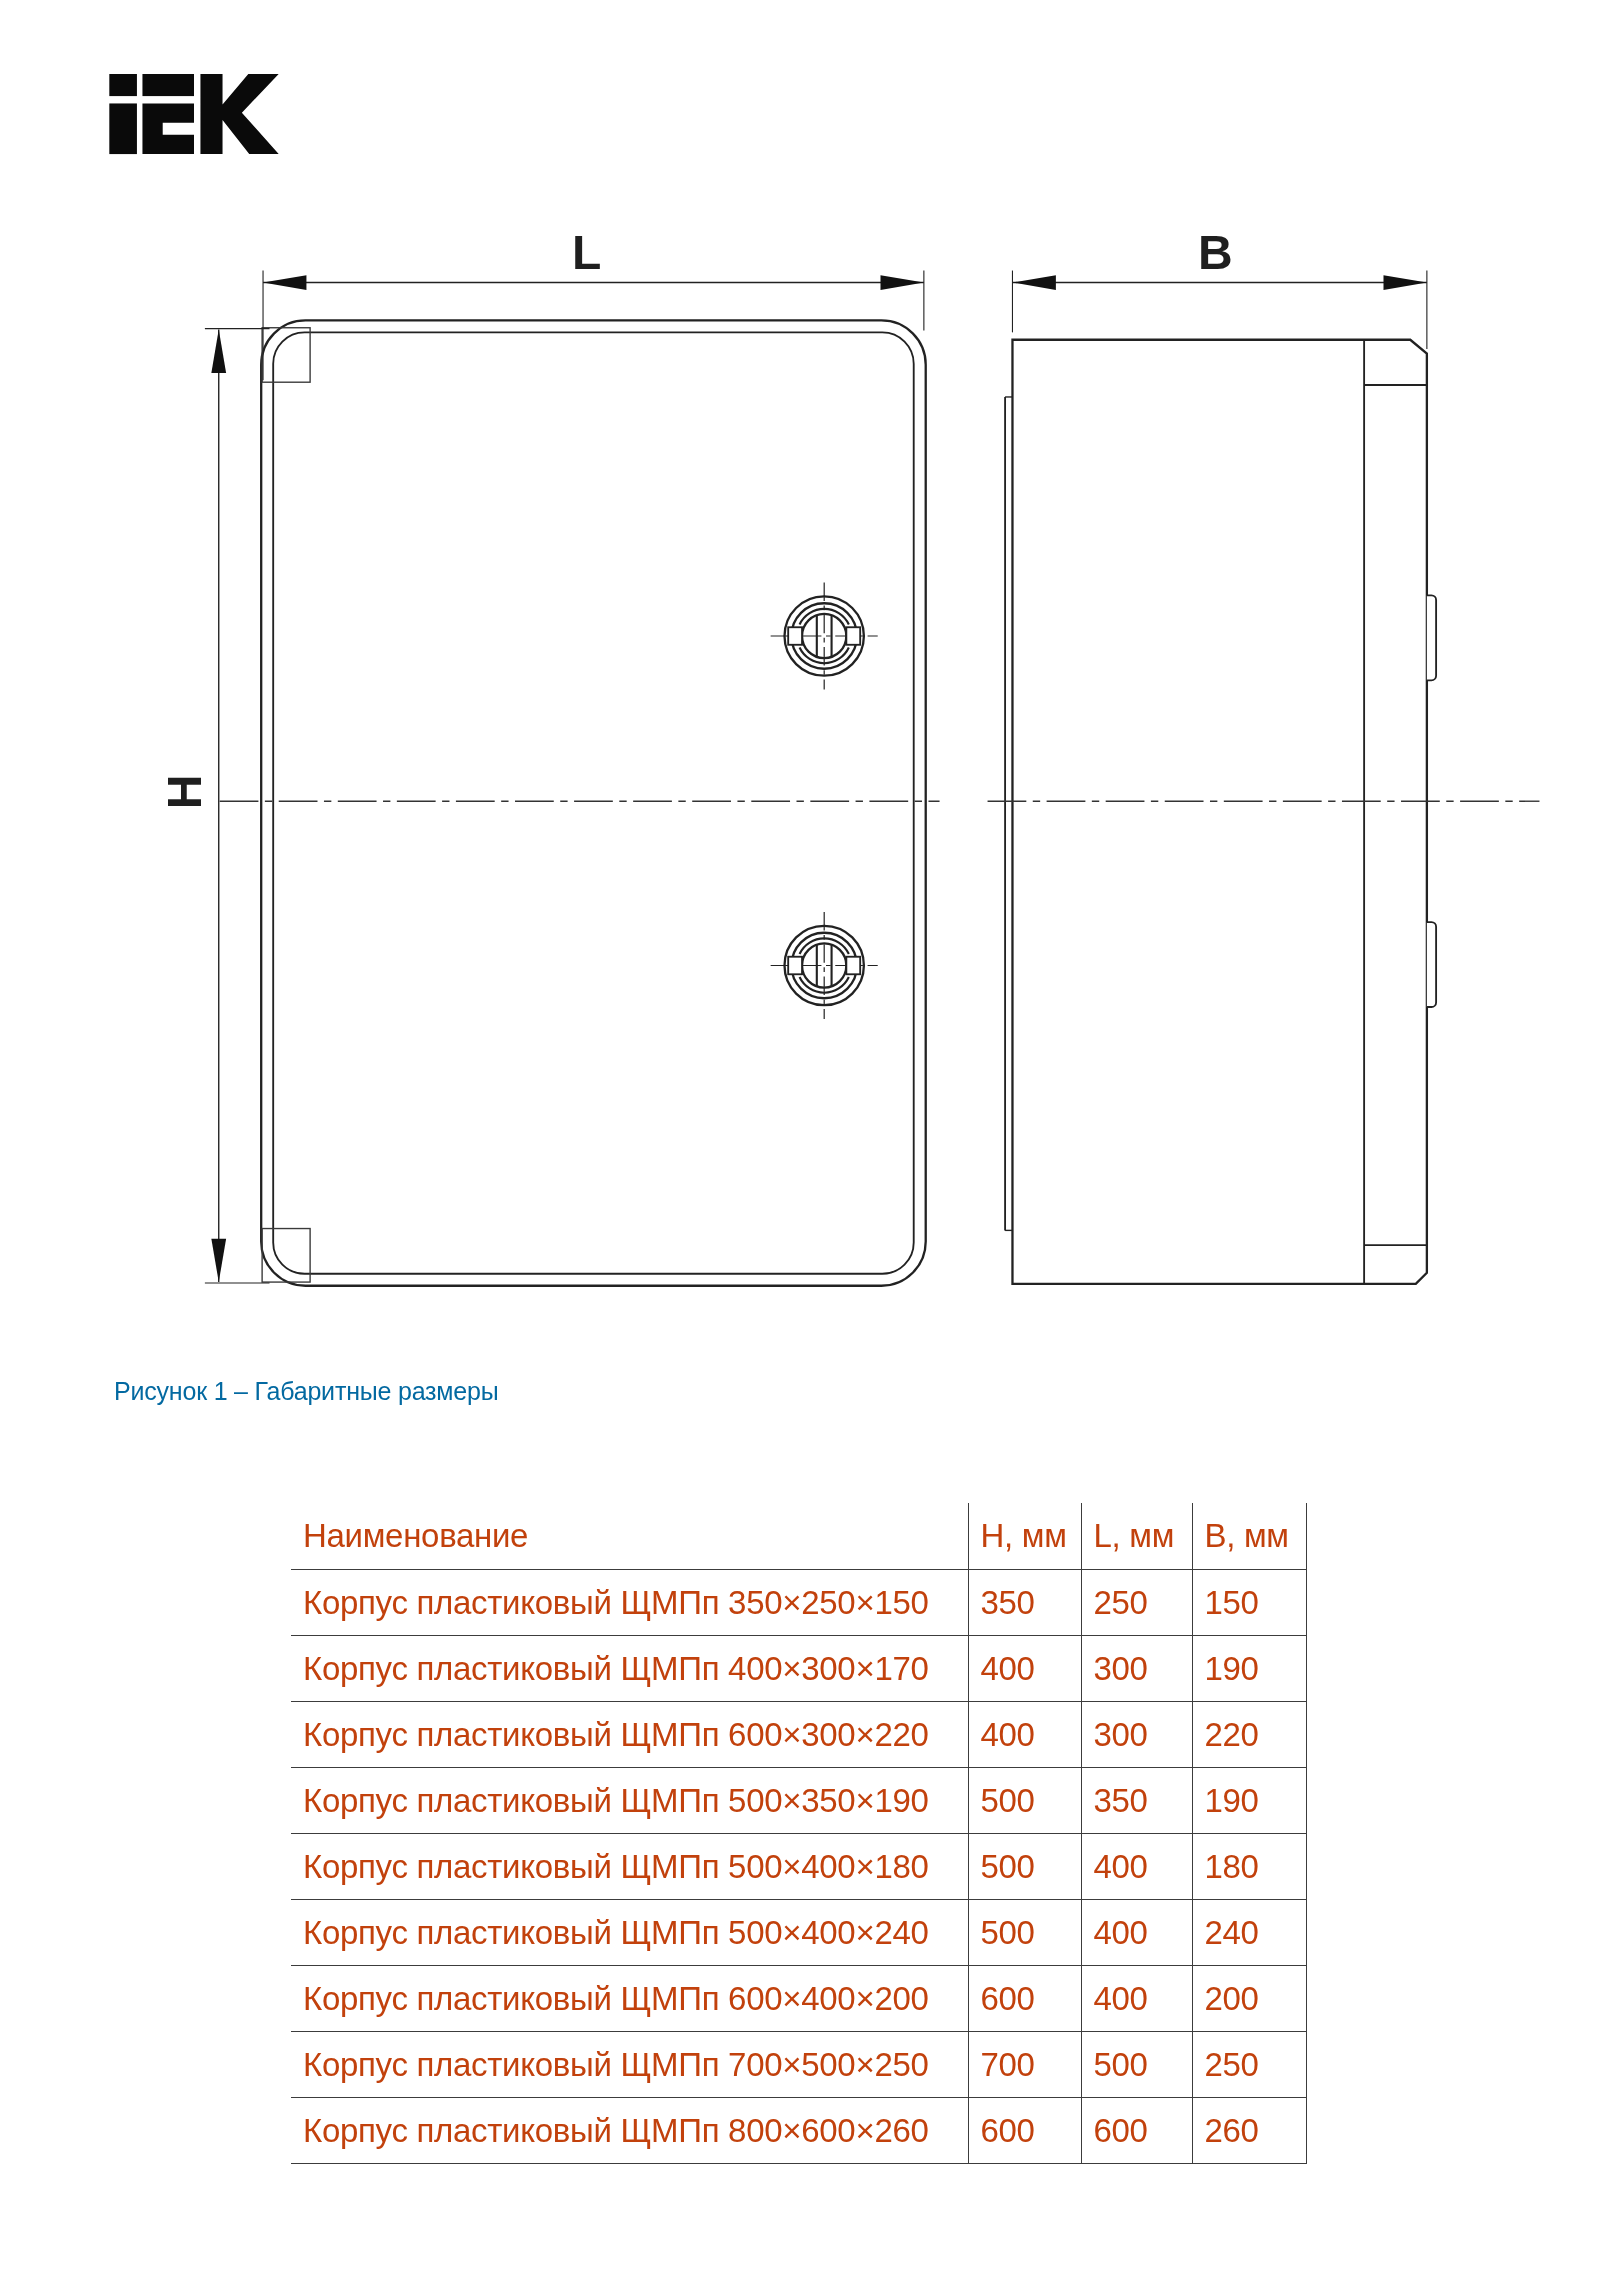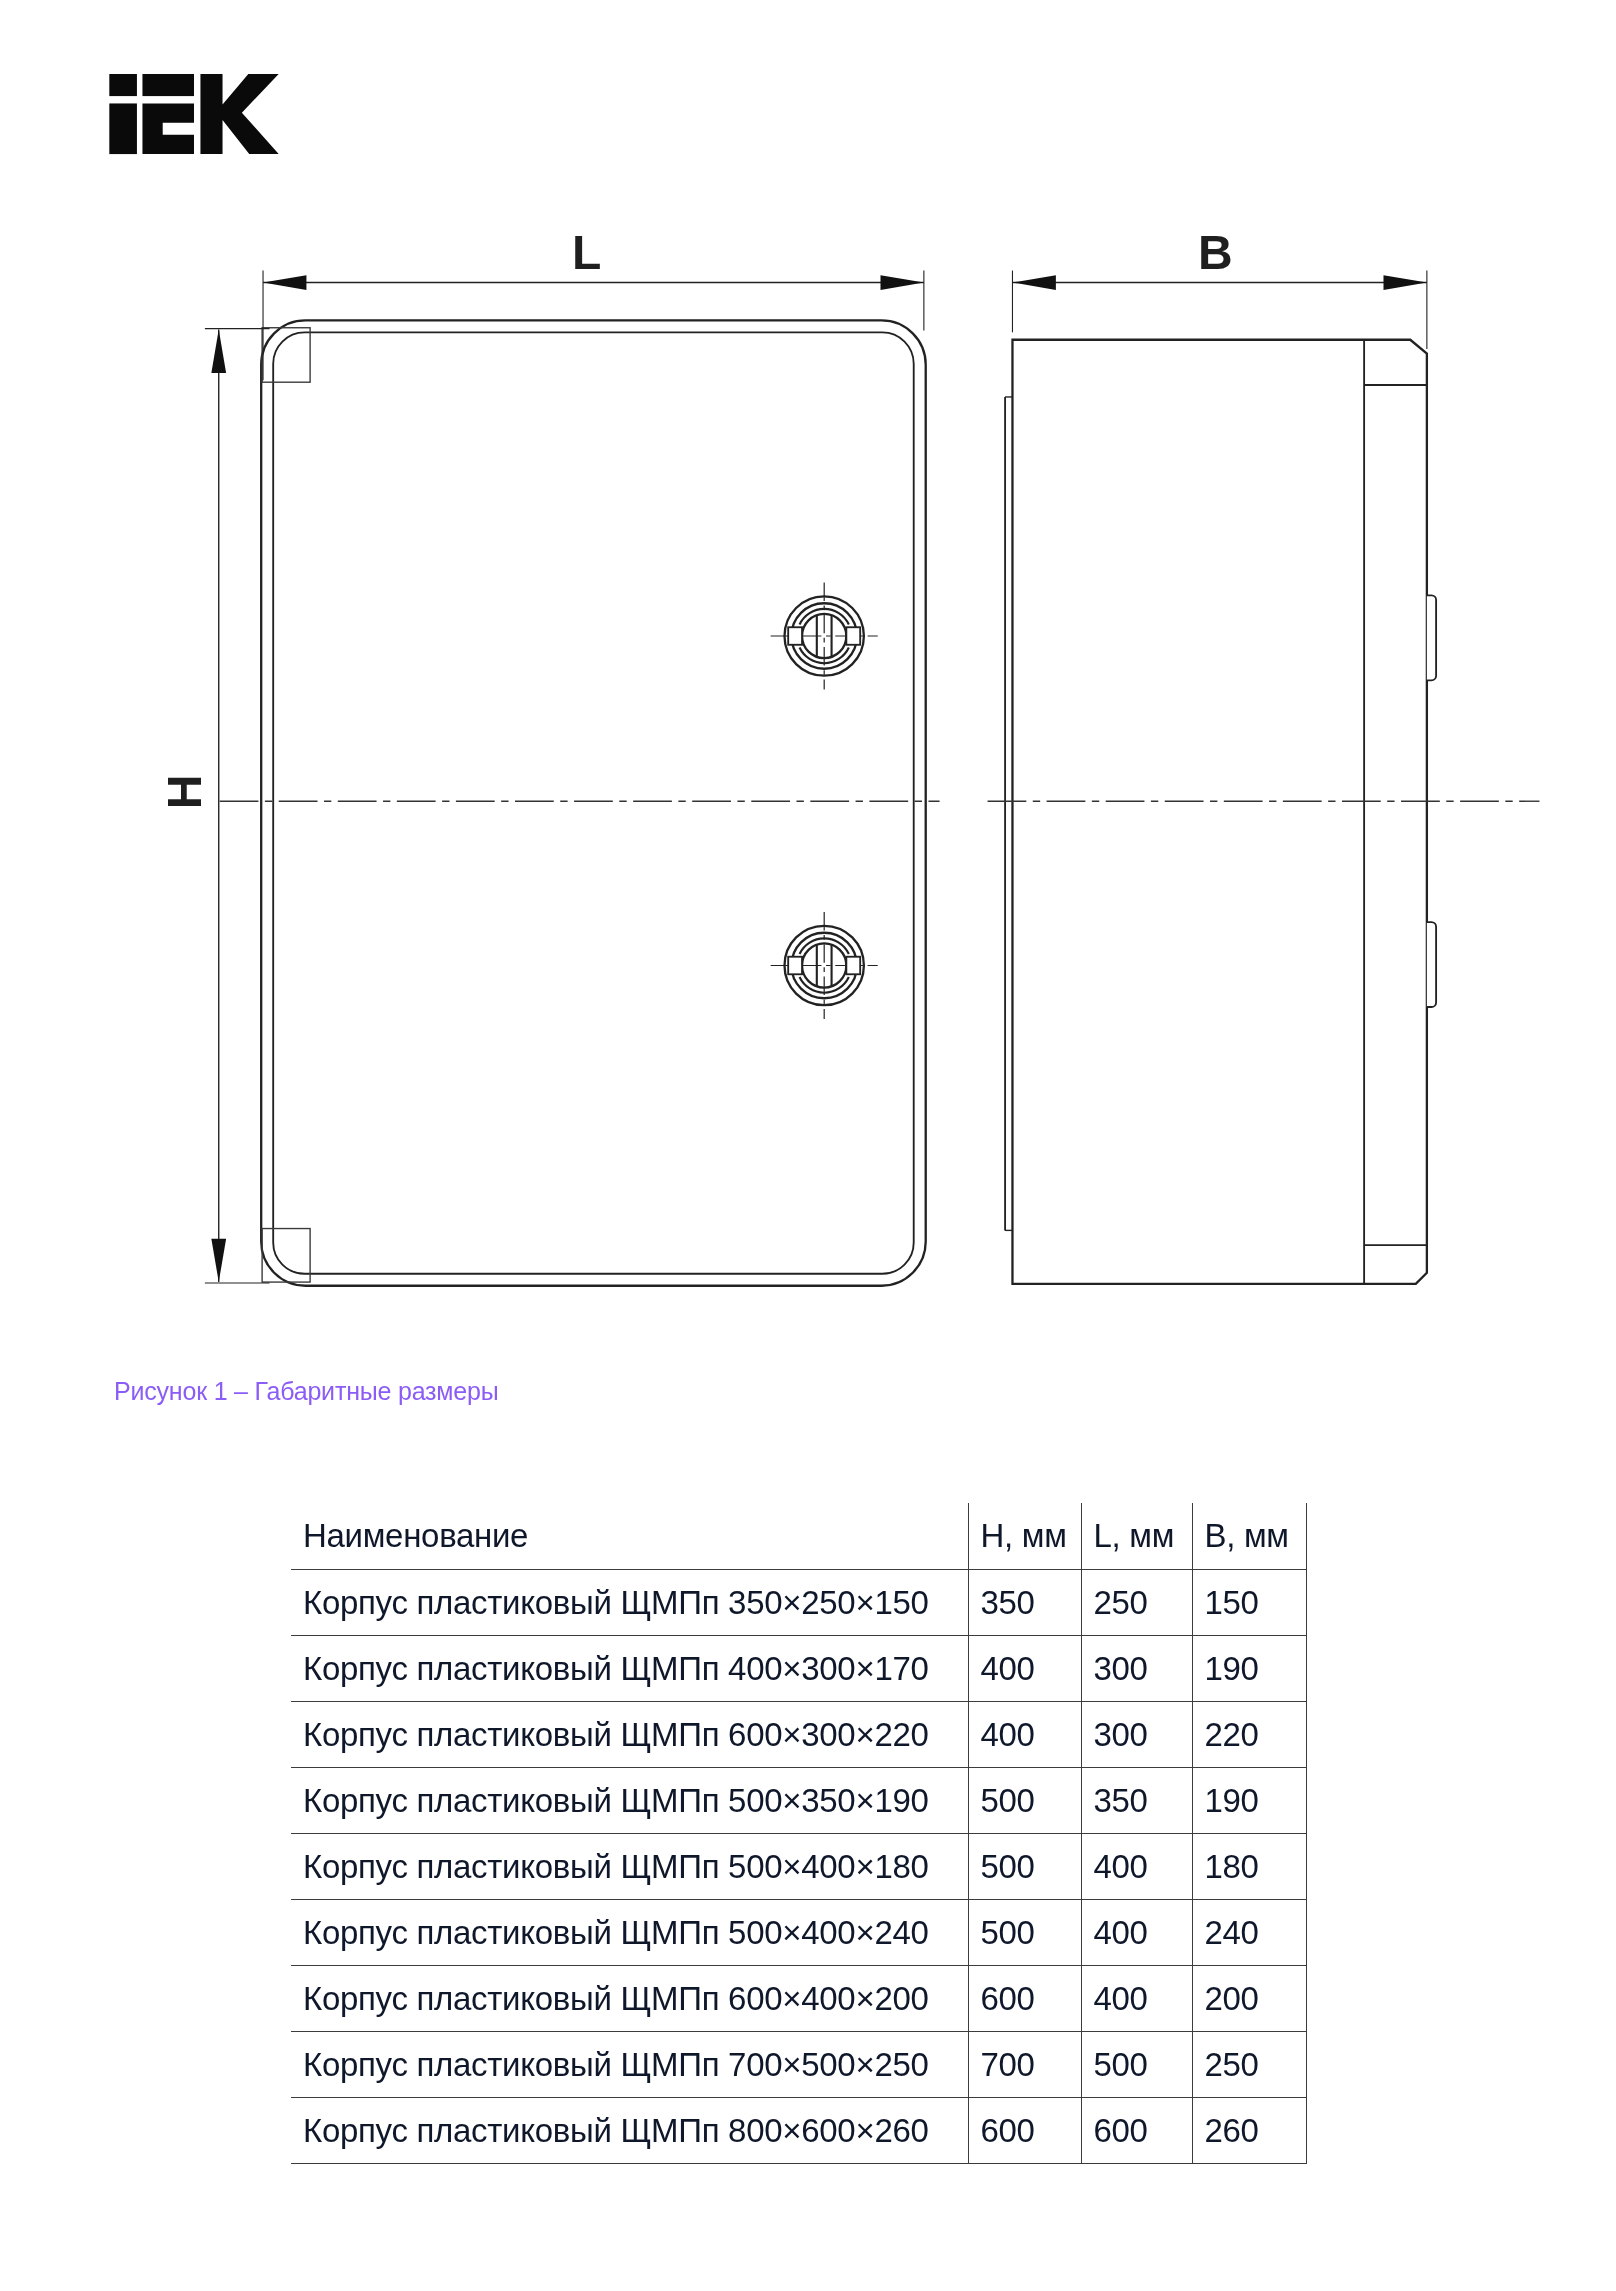--- a/index.html
+++ b/index.html
@@ -23,33 +23,33 @@
   }
   .dim-label.rot{
     transform:rotate(-90deg);
     transform-origin:center center;
   }
   
   .caption{
     position:absolute;
     left:114px;top:1377px;
     font-size:25px;
-    color:#8b5cf6;
+    color:#0369a1;
     letter-spacing:-0.2px;
   }
   
   .spec-table{
     position:absolute;
     left:291px;top:1503px;
     border-collapse:collapse;
     table-layout:fixed;
     width:1013px;
     font-size:33px;
     letter-spacing:-0.3px;
-    color:#0f172a;
+    color:#c2410c;
   }
   .spec-table col.c-name{width:677px;}
   .spec-table col.c-h{width:113px;}
   .spec-table col.c-l{width:111px;}
   .spec-table col.c-b{width:114px;}
   .spec-table th, .spec-table td{
     font-weight:normal;
     text-align:left;
     padding:0 0 0 12px;
     height:65px;

